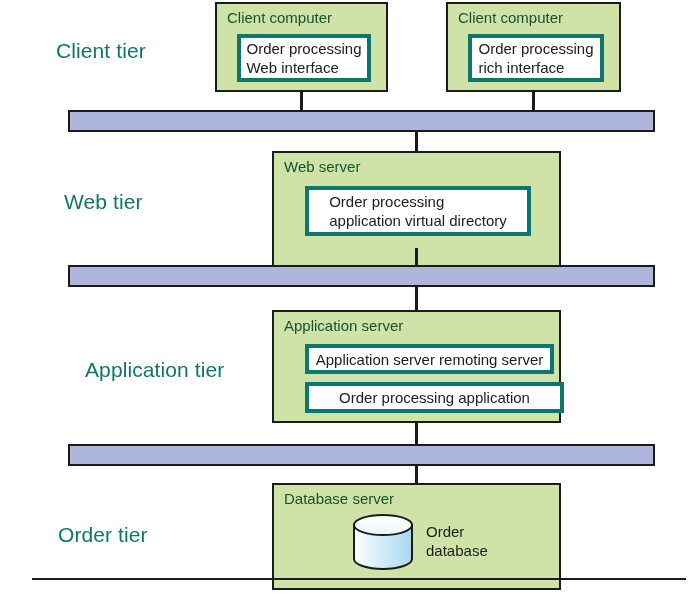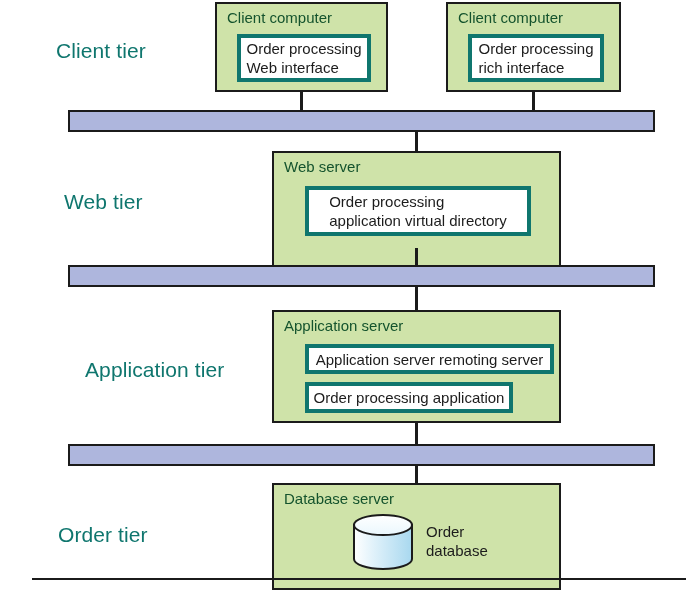--- a/index.html
+++ b/index.html
@@ -124,21 +124,21 @@
 
   <div class="connector" style="left:415px; top:248px; height:18px;"></div>
 
   <div class="bus-bar" style="left:68px; top:265px; width:587px; height:22px;"></div>
 
   <div class="connector" style="left:415px; top:287px; height:24px;"></div>
 
   <div class="server-box" style="left:272px; top:310px; width:289px; height:113px;">
     <div class="server-title">Application server</div>
     <div class="inner-box" style="left:31px; top:32px; width:249px; height:30px;">Application server remoting server</div>
-    <div class="inner-box" style="left:31px; top:70px; width:208px; height:31px;">Order processing application</div>
+    <div class="inner-box" style="left:31px; top:70px; width:259px; height:31px;">Order processing application</div>
   </div>
 
   <div class="connector" style="left:415px; top:423px; height:22px;"></div>
 
   <div class="bus-bar" style="left:68px; top:444px; width:587px; height:22px;"></div>
 
   <div class="connector" style="left:415px; top:466px; height:18px;"></div>
 
   <div class="server-box" style="left:272px; top:483px; width:289px; height:107px;">
     <div class="server-title">Database server</div>

